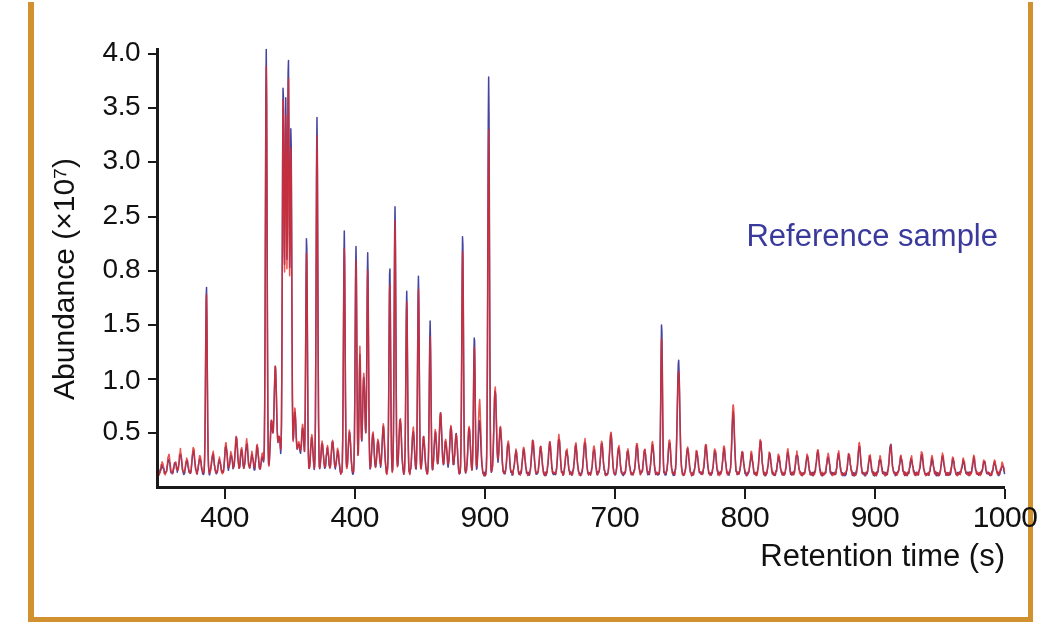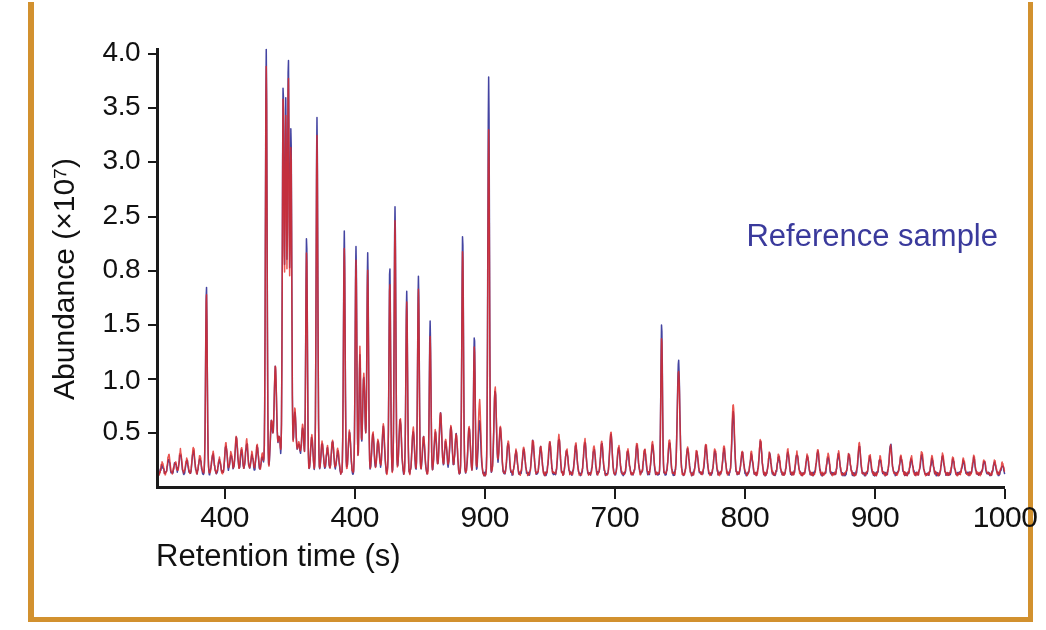--- a/index.html
+++ b/index.html
@@ -88,21 +88,21 @@
     transform-origin: center center;
     font-size: 30px;
     color: #111111;
     white-space: nowrap;
   }
   #x-axis-title {
     position: absolute;
     left: 156px;
     top: 538px;
     width: 849px;
-    text-align: left;
+    text-align: right;
     font-size: 31px;
     color: #111111;
   }
 
   #legend {
     position: absolute;
     right: 48px;
     top: 218px;
     text-align: center;
     line-height: 1.18;

